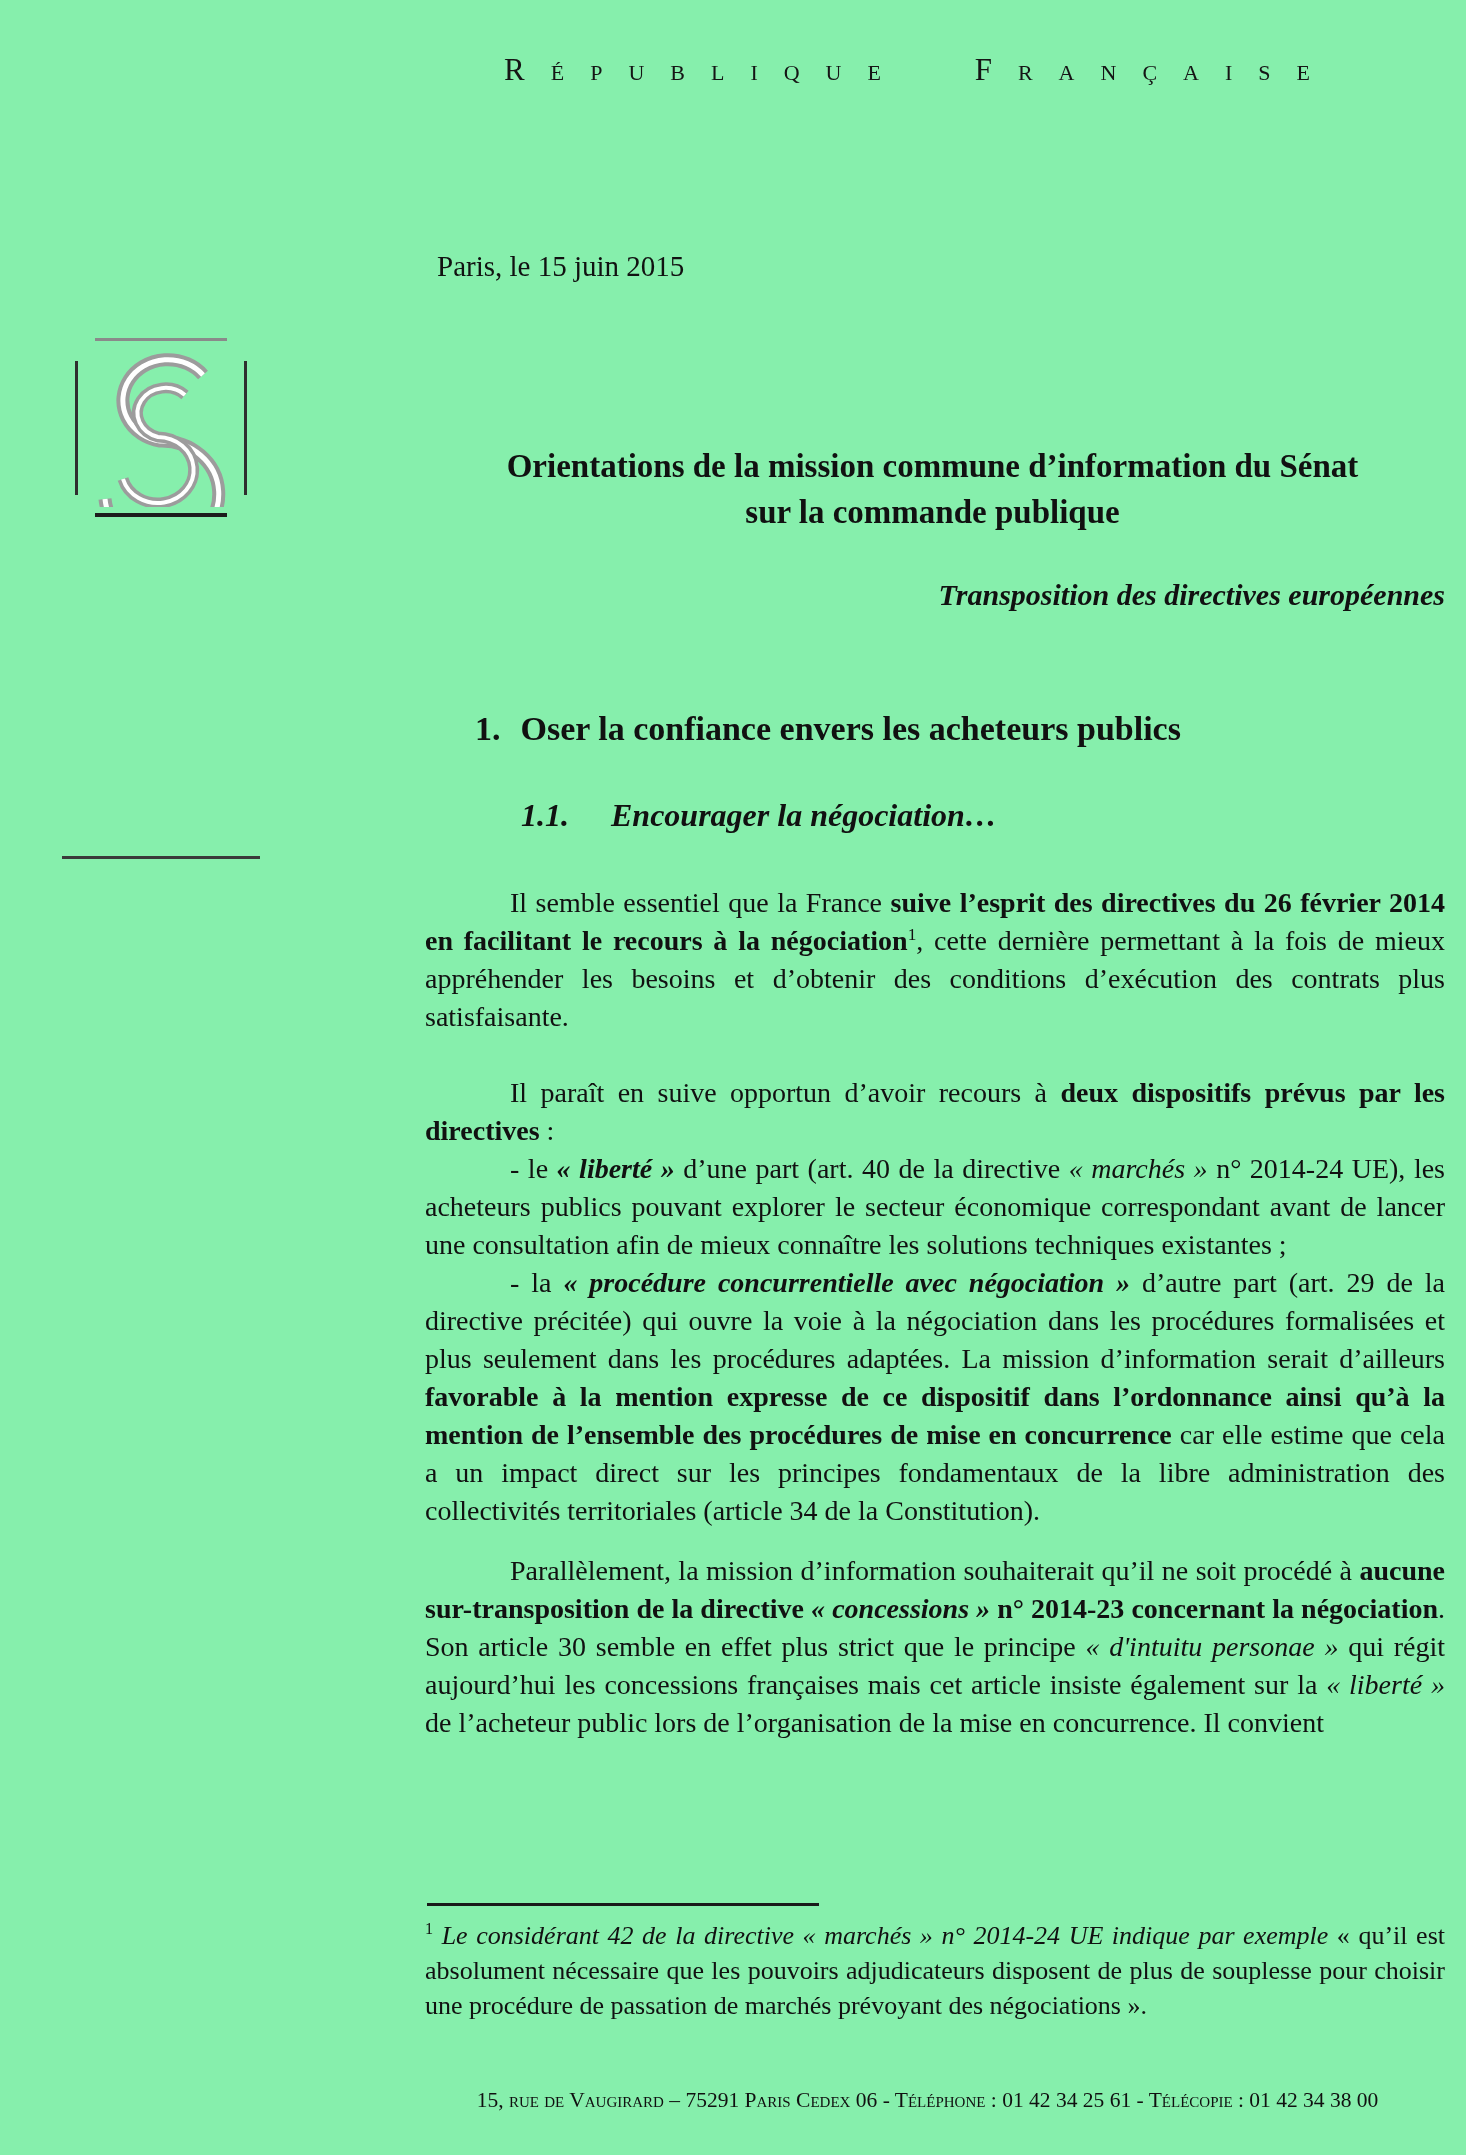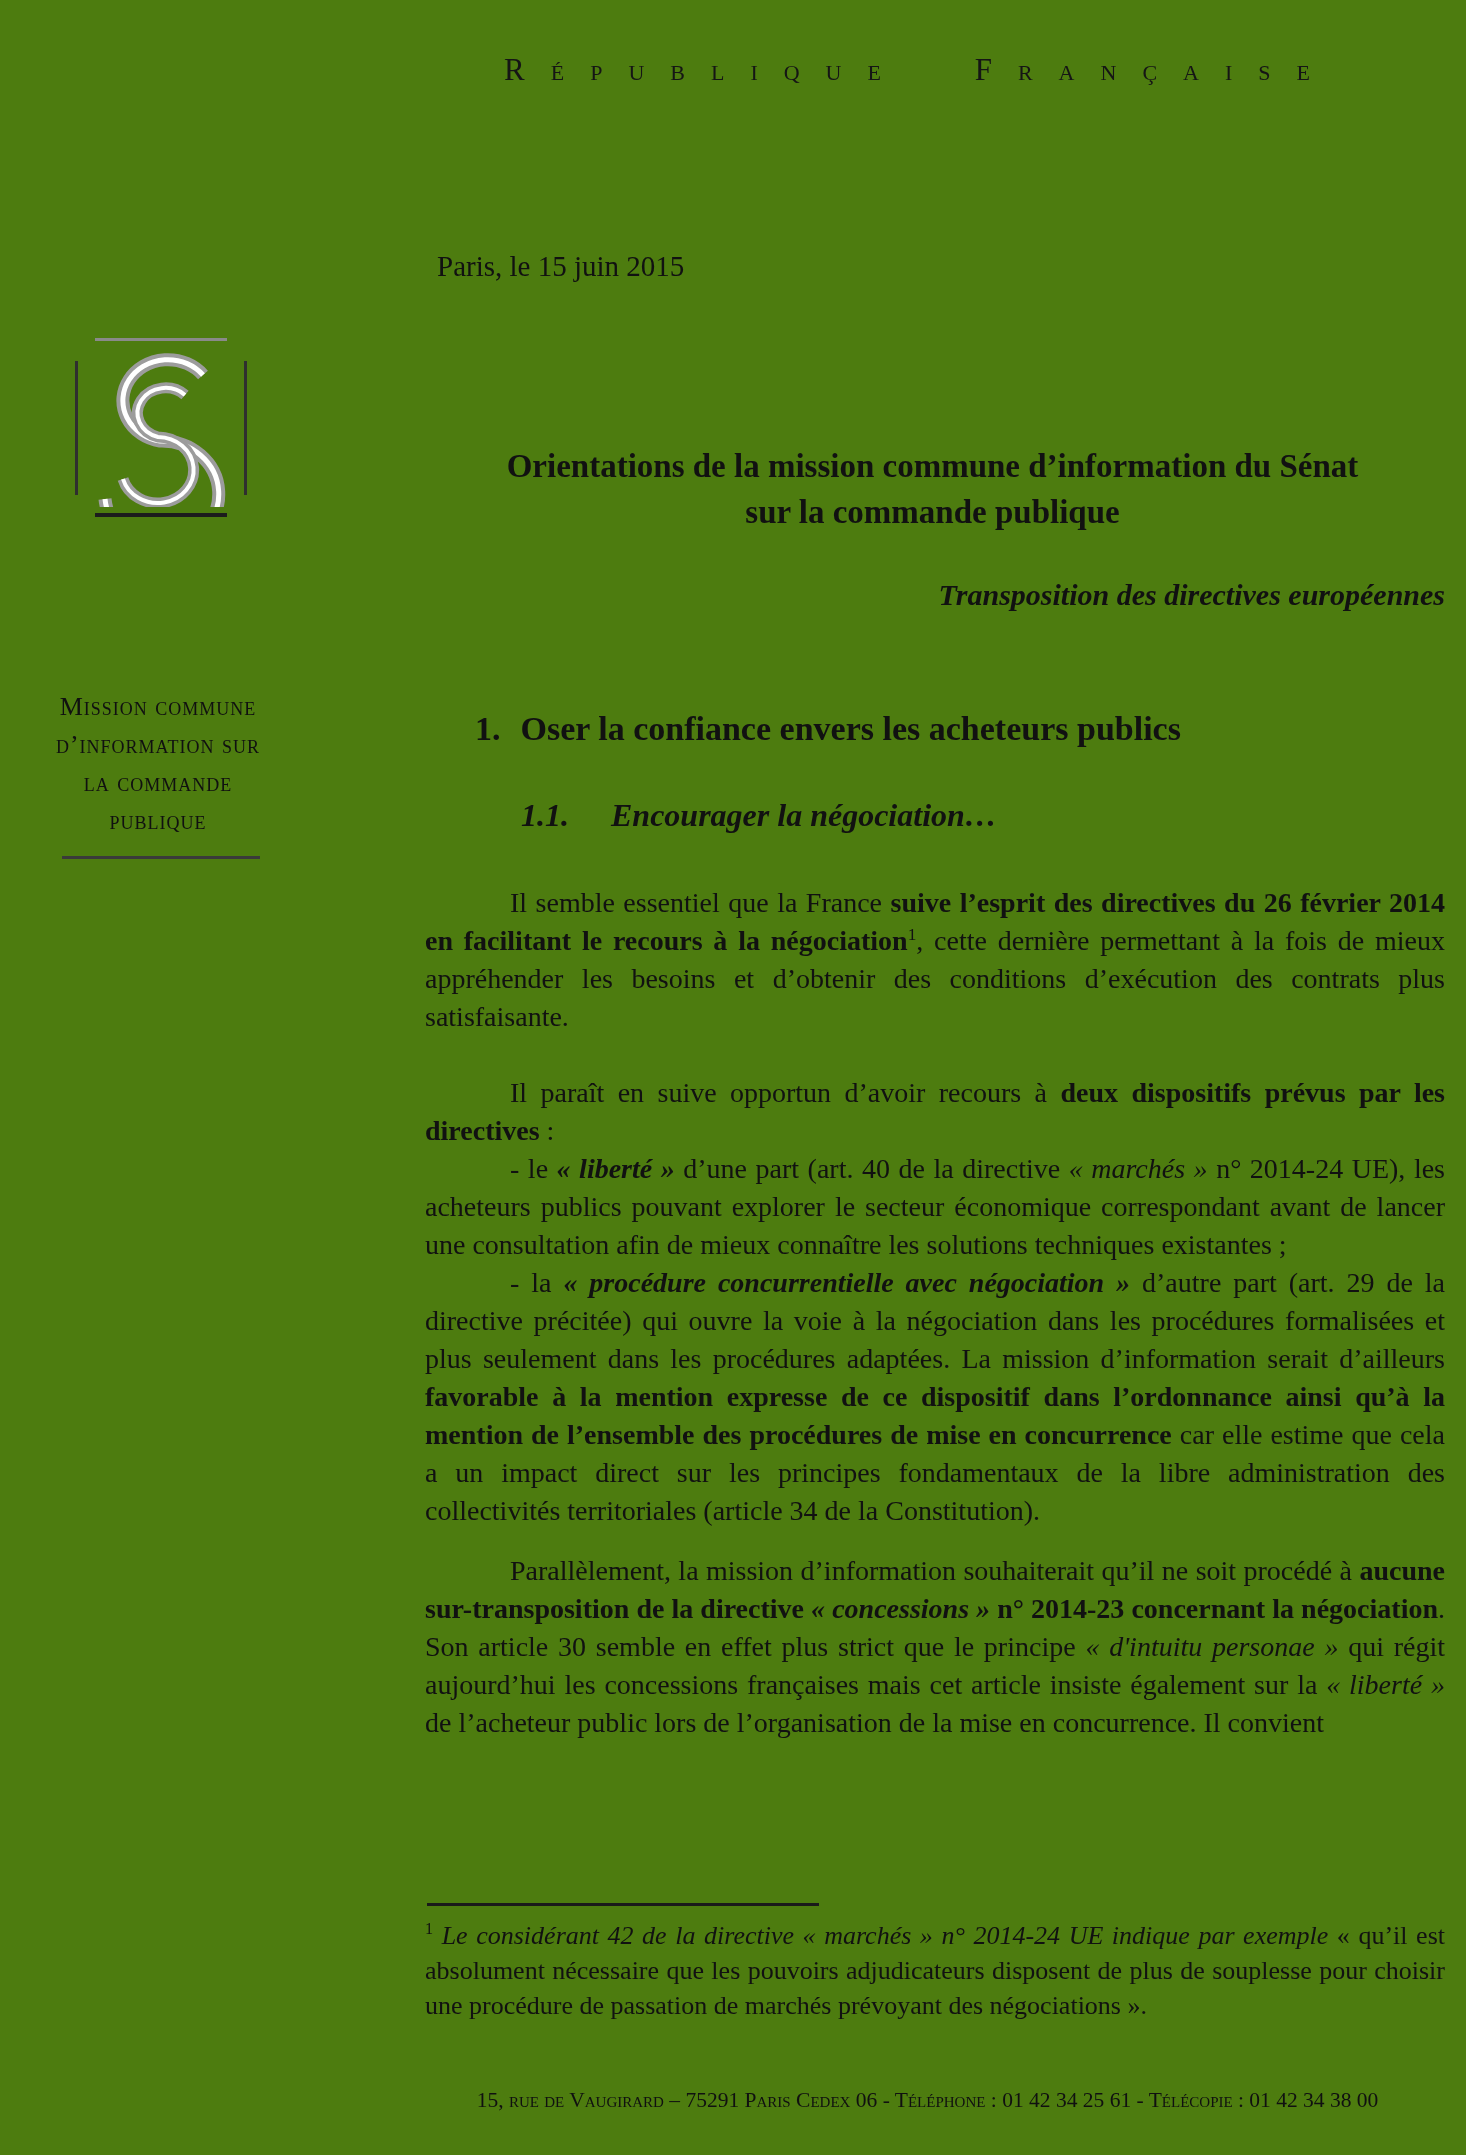--- a/index.html
+++ b/index.html
@@ -1,19 +1,19 @@
 <!DOCTYPE html>
 <html lang="fr"><head>
 <meta charset="utf-8">
 <style>
   html,body{margin:0;padding:0;background:#e8e8e8;}
   .page{
     position:relative;
     width:1466px;height:2155px;
-    background:#4d7c0f;
+    background:#86efac;
     font-family:"Liberation Serif","DejaVu Serif",serif;
     color:#111;
     overflow:hidden;
   }
   
   .letterhead{
     position:absolute;left:395px;top:52px;width:1050px;
     text-align:center;
     font-variant:small-caps;
     font-size:31px;
@@ -121,26 +121,20 @@
     <svg width="160" height="160" viewBox="0 0 160 160">
       <path d="M 122 28 A 45 41 0 1 0 79 94 A 57 53 0 1 1 24 152" fill="none" stroke="#9c9c9c" stroke-width="13"></path>
       <path d="M 122 28 A 45 41 0 1 0 79 94 A 57 53 0 1 1 24 152" fill="none" stroke="#ffffff" stroke-width="5"></path>
       <path d="M 104 48 A 28 25 0 1 0 77 90 A 36 33 0 1 1 42 132" fill="none" stroke="#9c9c9c" stroke-width="11"></path>
       <path d="M 104 48 A 28 25 0 1 0 77 90 A 36 33 0 1 1 42 132" fill="none" stroke="#ffffff" stroke-width="4"></path>
     </svg>
     <span class="senat-label"></span>
     <span class="rule-bottom"></span>
   </div>
 
-  <div class="sidebar">
-      <div>Mission commune</div>
-      <div>d’information sur</div>
-      <div>la commande</div>
-      <div>publique</div>
-    </div>
   <div class="sidebar-rule"></div>
 
   <div class="title-block">
       <div>Orientations de la mission commune d’information du Sénat</div>
       <div>sur la commande publique</div>
     </div>
 
   <div class="subtitle">Transposition des directives européennes</div>
 
   <div class="h1">

